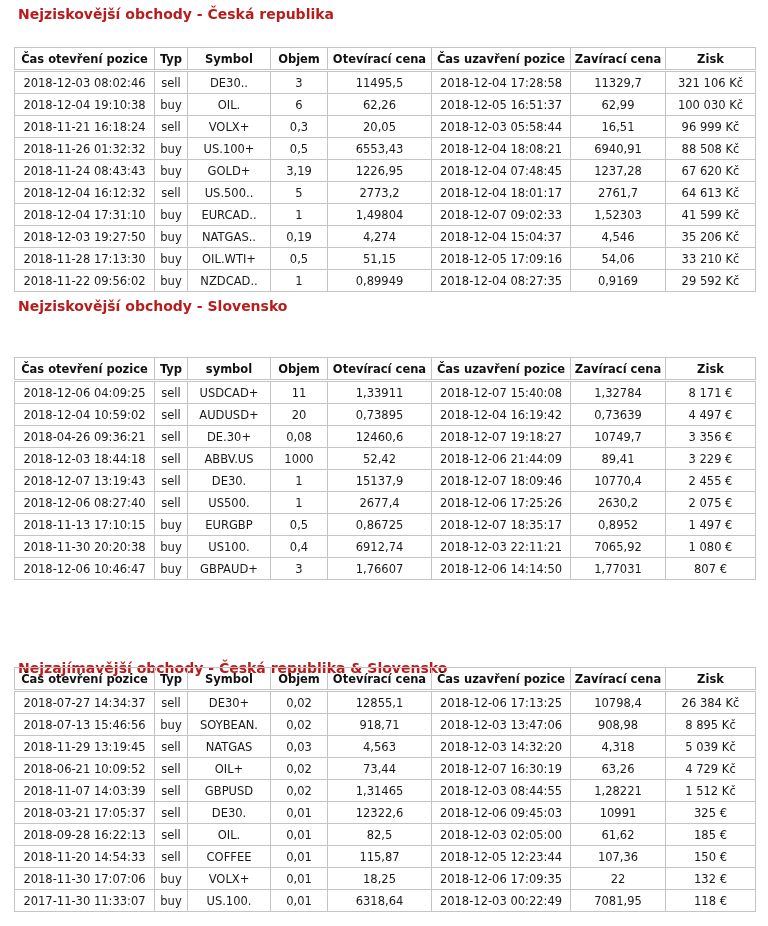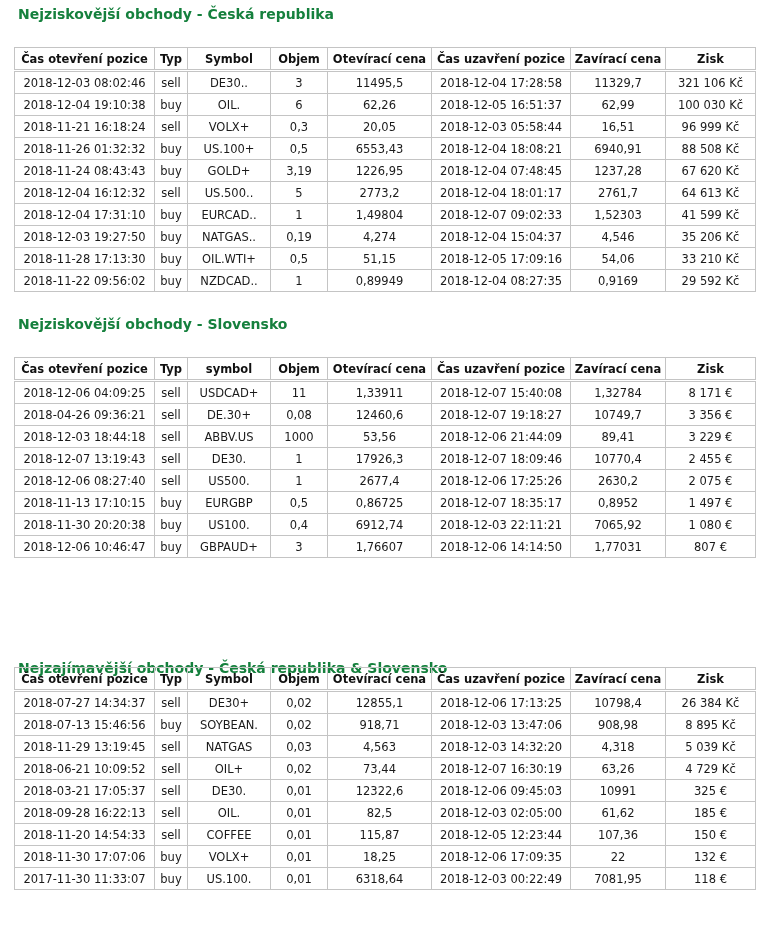--- a/index.html
+++ b/index.html
@@ -4,21 +4,21 @@
 <style>
   html, body { margin: 0; padding: 0; background: #ffffff; }
   body {
     width: 768px; height: 926px; overflow: hidden;
     font-family: "DejaVu Sans", "Liberation Sans", sans-serif;
     color: #111111;
     position: relative;
   }
   .section-title {
     position: absolute; left: 18px;
-    font-size: 14px; font-weight: bold; color: #15803d;
+    font-size: 14px; font-weight: bold; color: #b91c1c;
     margin: 0; letter-spacing: 0;
   }
   table.trades {
     position: absolute; left: 14px;
     border-collapse: collapse;
     font-size: 11.5px;
     table-layout: fixed;
     width: 741px;
     padding-left: 24px;
   }
@@ -167,21 +167,21 @@
         <td>NZDCAD..</td>
         <td>1</td>
         <td>0,89949</td>
         <td>2018-12-04 08:27:35</td>
         <td>0,9169</td>
         <td>29 592 Kč</td>
       </tr>
     </tbody>
   </table>
 
-<h2 class="section-title" style="top:316px;">Nejziskovější obchody - Slovensko</h2>
+<h2 class="section-title" style="top:298px;">Nejziskovější obchody - Slovensko</h2>
 <table class="trades" style="top:357px;">
     <colgroup>
       <col class="c-open">
       <col class="c-type">
       <col class="c-sym">
       <col class="c-vol">
       <col class="c-oprice">
       <col class="c-close">
       <col class="c-cprice">
       <col class="c-profit">
@@ -203,45 +203,55 @@
         <td>2018-12-06 04:09:25</td>
         <td>sell</td>
         <td>USDCAD+</td>
         <td>11</td>
         <td>1,33911</td>
         <td>2018-12-07 15:40:08</td>
         <td>1,32784</td>
         <td>8 171 €</td>
       </tr>
       <tr>
+        <td>2018-12-04 10:59:02</td>
+        <td>sell</td>
+        <td>AUDUSD+</td>
+        <td>20</td>
+        <td>0,73895</td>
+        <td>2018-12-04 16:19:42</td>
+        <td>0,73639</td>
+        <td>4 497 €</td>
+      </tr>
+      <tr>
         <td>2018-04-26 09:36:21</td>
         <td>sell</td>
         <td>DE.30+</td>
         <td>0,08</td>
         <td>12460,6</td>
         <td>2018-12-07 19:18:27</td>
         <td>10749,7</td>
         <td>3 356 €</td>
       </tr>
       <tr>
         <td>2018-12-03 18:44:18</td>
         <td>sell</td>
         <td>ABBV.US</td>
         <td>1000</td>
-        <td>53,56</td>
+        <td>52,42</td>
         <td>2018-12-06 21:44:09</td>
         <td>89,41</td>
         <td>3 229 €</td>
       </tr>
       <tr>
         <td>2018-12-07 13:19:43</td>
         <td>sell</td>
         <td>DE30.</td>
         <td>1</td>
-        <td>17926,3</td>
+        <td>15137,9</td>
         <td>2018-12-07 18:09:46</td>
         <td>10770,4</td>
         <td>2 455 €</td>
       </tr>
       <tr>
         <td>2018-12-06 08:27:40</td>
         <td>sell</td>
         <td>US500.</td>
         <td>1</td>
         <td>2677,4</td>
@@ -341,20 +351,30 @@
         <td>2018-06-21 10:09:52</td>
         <td>sell</td>
         <td>OIL+</td>
         <td>0,02</td>
         <td>73,44</td>
         <td>2018-12-07 16:30:19</td>
         <td>63,26</td>
         <td>4 729 Kč</td>
       </tr>
       <tr>
+        <td>2018-11-07 14:03:39</td>
+        <td>sell</td>
+        <td>GBPUSD</td>
+        <td>0,02</td>
+        <td>1,31465</td>
+        <td>2018-12-03 08:44:55</td>
+        <td>1,28221</td>
+        <td>1 512 Kč</td>
+      </tr>
+      <tr>
         <td>2018-03-21 17:05:37</td>
         <td>sell</td>
         <td>DE30.</td>
         <td>0,01</td>
         <td>12322,6</td>
         <td>2018-12-06 09:45:03</td>
         <td>10991</td>
         <td>325 €</td>
       </tr>
       <tr>

